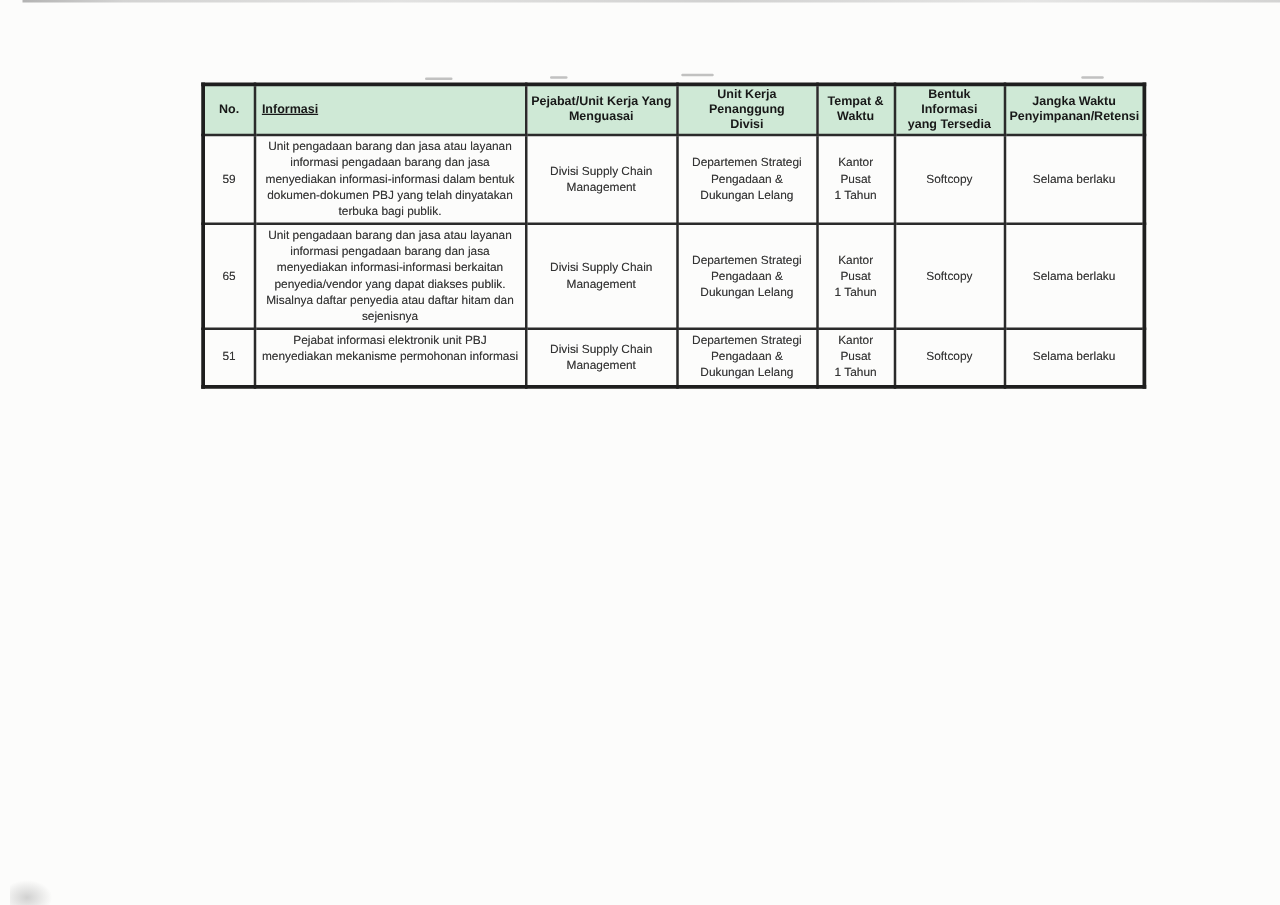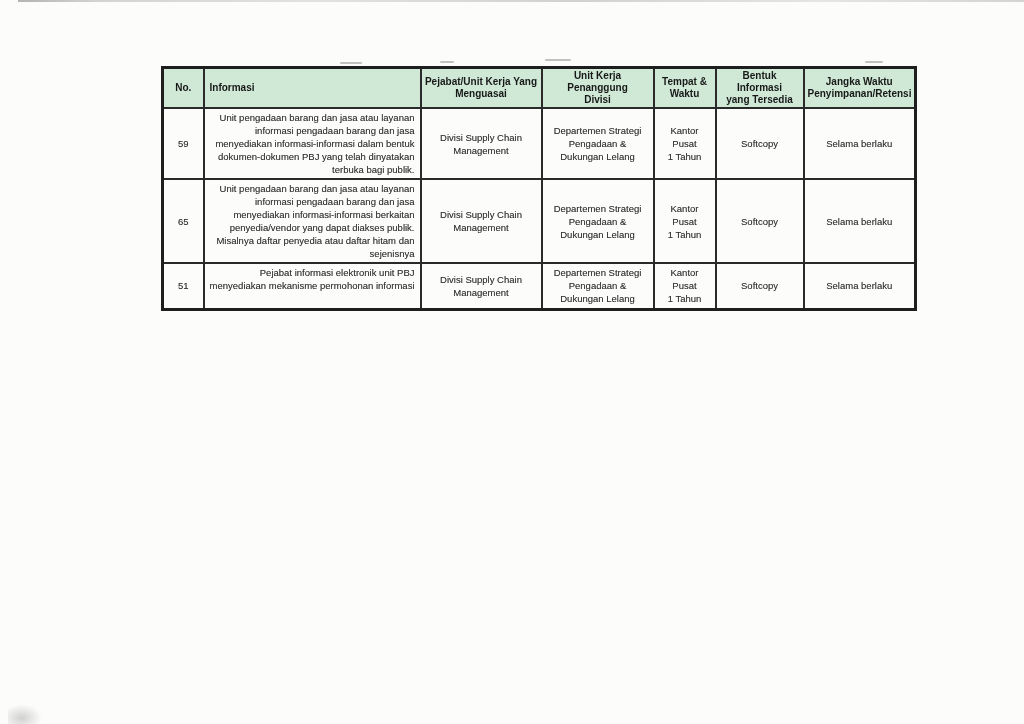--- a/index.html
+++ b/index.html
@@ -57,33 +57,33 @@
   .info-table th {
     background: #cfe9d6;
     font-size: 10px;
     font-weight: bold;
     color: #181818;
     line-height: 12px;
     text-align: center;
     white-space: pre-line;
     padding: 1px 3px;
   }
-  .info-table th.h-informasi { text-align: left; padding-left: 5px; }
+  .info-table th.h-informasi { text-align: left; padding-left: 5px; text-decoration: underline; }
   .info-table td {
     font-size: 9.5px;
     color: #343434;
     line-height: 13px;
     text-shadow: 0 0 0.5px rgba(40,40,40,.45);
     padding: 2px 4px;
     vertical-align: middle;
     text-align: center;
     white-space: pre-line;
   }
   .info-table td.c-informasi {
-    text-align: right;
+    text-align: center;
     vertical-align: top;
     padding: 2px 5px 2px 5px;
     white-space: normal;
   }
   tr.r-head { height: 30px; }
   tr.r-a { height: 70px; }
   tr.r-b { height: 78px; }
   tr.r-c { height: 46px; }
 </style>
 </head>

